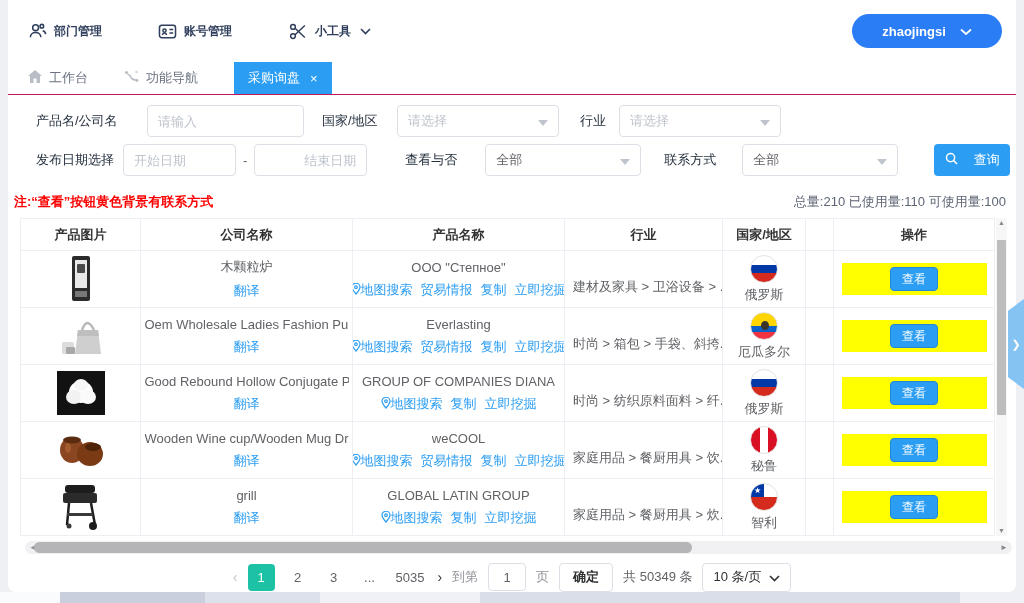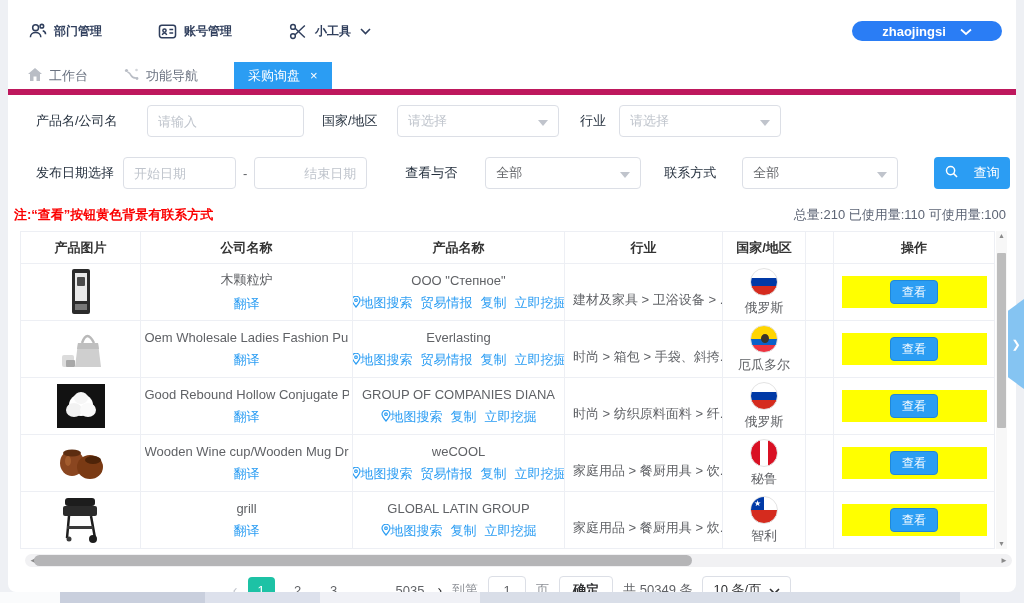--- a/index.html
+++ b/index.html
@@ -7,32 +7,32 @@
   body { font-family:"Liberation Sans","DejaVu Sans",sans-serif; background:#eef0f4; position:relative; }
   .page { width:1024px; height:603px; position:relative; }
   .card { position:absolute; left:8px; top:0; width:1008px; height:592px; background:#fff; border-radius:0 0 8px 8px; overflow:hidden; }
 
   
   .topnav { height:62px; display:flex; align-items:center; padding:0 14px 0 20px; background:#fff; }
   .nav-item { display:flex; align-items:center; gap:7px; color:#2f3e5c; font-size:12px; font-weight:600; margin-right:56px; cursor:pointer; }
   .nav-item svg { display:block; }
   .nav-caret { margin-left:2px; }
   .spacer { flex:1; }
-  .user-pill { width:150px; height:20px; border-radius:17px; background:#2a7df5; color:#fff; font-size:13px; font-weight:600; display:flex; align-items:center; justify-content:center; gap:14px; cursor:pointer; }
-
-  
-  .tabbar { height:33px; display:flex; align-items:stretch; background:#fff; border-bottom:6px solid #be185d; padding-left:20px; }
+  .user-pill { width:150px; height:34px; border-radius:17px; background:#2a7df5; color:#fff; font-size:13px; font-weight:600; display:flex; align-items:center; justify-content:center; gap:14px; cursor:pointer; }
+
+  
+  .tabbar { height:33px; display:flex; align-items:stretch; background:#fff; border-bottom:1px solid #be185d; padding-left:20px; }
   .tab { display:flex; align-items:center; gap:7px; font-size:13px; color:#6a7280; padding:0 18px 0 0; margin-right:18px; cursor:pointer; }
   .tab-active { background:#2b9df3; color:#fff; padding:0 14px; margin-right:0; display:flex; align-items:center; gap:10px; font-size:13px; cursor:pointer; }
   .tab-close { font-size:13px; line-height:1; cursor:pointer; }
 
   
   .filters { padding:10px 0 9px 0; background:#fff; }
   .frow { display:flex; align-items:center; height:32px; margin-left:28px; }
-  .frow + .frow { margin-top:20px; }
+  .frow + .frow { margin-top:7px; }
   .flabel { font-size:13px; color:#25303e; font-weight:500; white-space:nowrap; }
   .ipt { height:32px; border:1px solid #dcdfe6; border-radius:4px; font-size:13px; color:#606266; padding:0 10px; outline:none; font-family:inherit; }
   .ipt::placeholder { color:#bfc4cc; }
   .sel { height:32px; border:1px solid #dcdfe6; border-radius:4px; display:flex; align-items:center; justify-content:space-between; padding:0 10px; font-size:13px; cursor:pointer; background:#fff; }
   .sel .ph { color:#bfc4cc; } .sel .vl { color:#606266; }
   .btn-query { height:32px; width:76px; margin-left:36px; background:#2b9df3; border:none; border-radius:4px; color:#fff; font-size:13px; display:flex; align-items:center; justify-content:center; gap:16px; cursor:pointer; font-family:inherit; }
 
   
   .noterow { height:33px; display:flex; align-items:center; justify-content:space-between; padding:0 10px 0 6px; }
   .note { color:#fb0000; font-size:13px; font-weight:700; }

